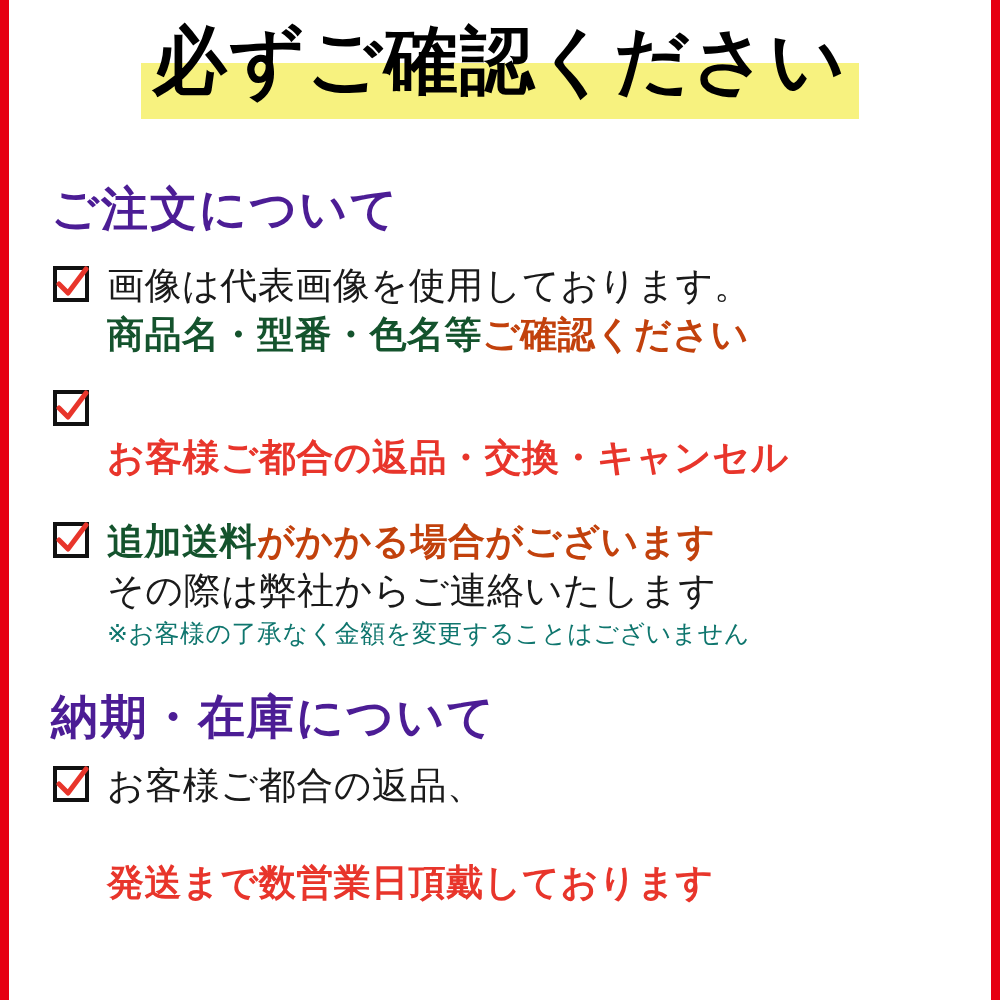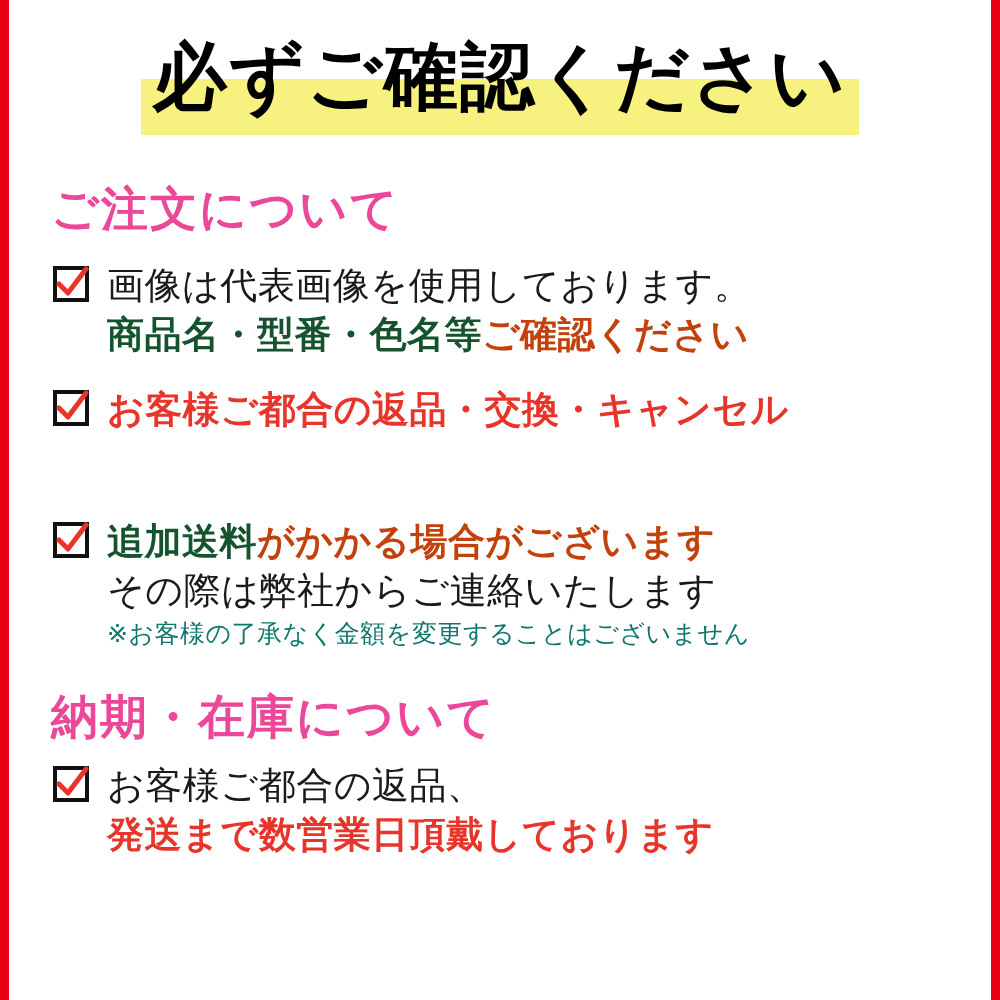--- a/index.html
+++ b/index.html
@@ -28,21 +28,21 @@
     left: 0;
     top: 0;
     width: 982px;
     height: 1000px;
   }
 
   
   .title-wrap {
     position: absolute;
     left: 0;
-    top: 35px;
+    top: 19px;
     width: 982px;
     text-align: center;
   }
   .title {
     display: inline-block;
     position: relative;
     font-size: 74px;
     font-weight: bold;
     line-height: 1.0;
     color: #000000;
@@ -62,21 +62,21 @@
   .title .txt {
     position: relative;
     z-index: 1;
   }
 
   
   .section-heading {
     position: absolute;
     font-size: 47px;
     font-weight: bold;
-    color: #ec4899;
+    color: #4c1d95;
     letter-spacing: 2px;
     white-space: nowrap;
   }
   #sec-order-heading { left: 42px; top: 178px; }
   #sec-stock-heading { left: 42px; top: 686px; }
 
   
   .item {
     position: absolute;
     left: 44px;
@@ -93,21 +93,21 @@
   .item .lines {
     margin-left: 54px;
   }
   .line {
     font-size: 37px;
     line-height: 1.32;
     color: #1a1a1a;
     white-space: nowrap;
     letter-spacing: 0.5px;
   }
-  .line.red { color: #e8352b; font-weight: bold; }
+  .line.red { color: #e8352b; font-weight: bold; margin-top: 48px; }
   .line .red { color: #14532d; font-weight: bold; }
   .line .blk { color: #c2410c; font-weight: bold; }
   .note {
     font-size: 25px;
     color: #0f766e;
     letter-spacing: 0.5px;
     white-space: nowrap;
     line-height: 1.3;
     margin-top: 2px;
   }

